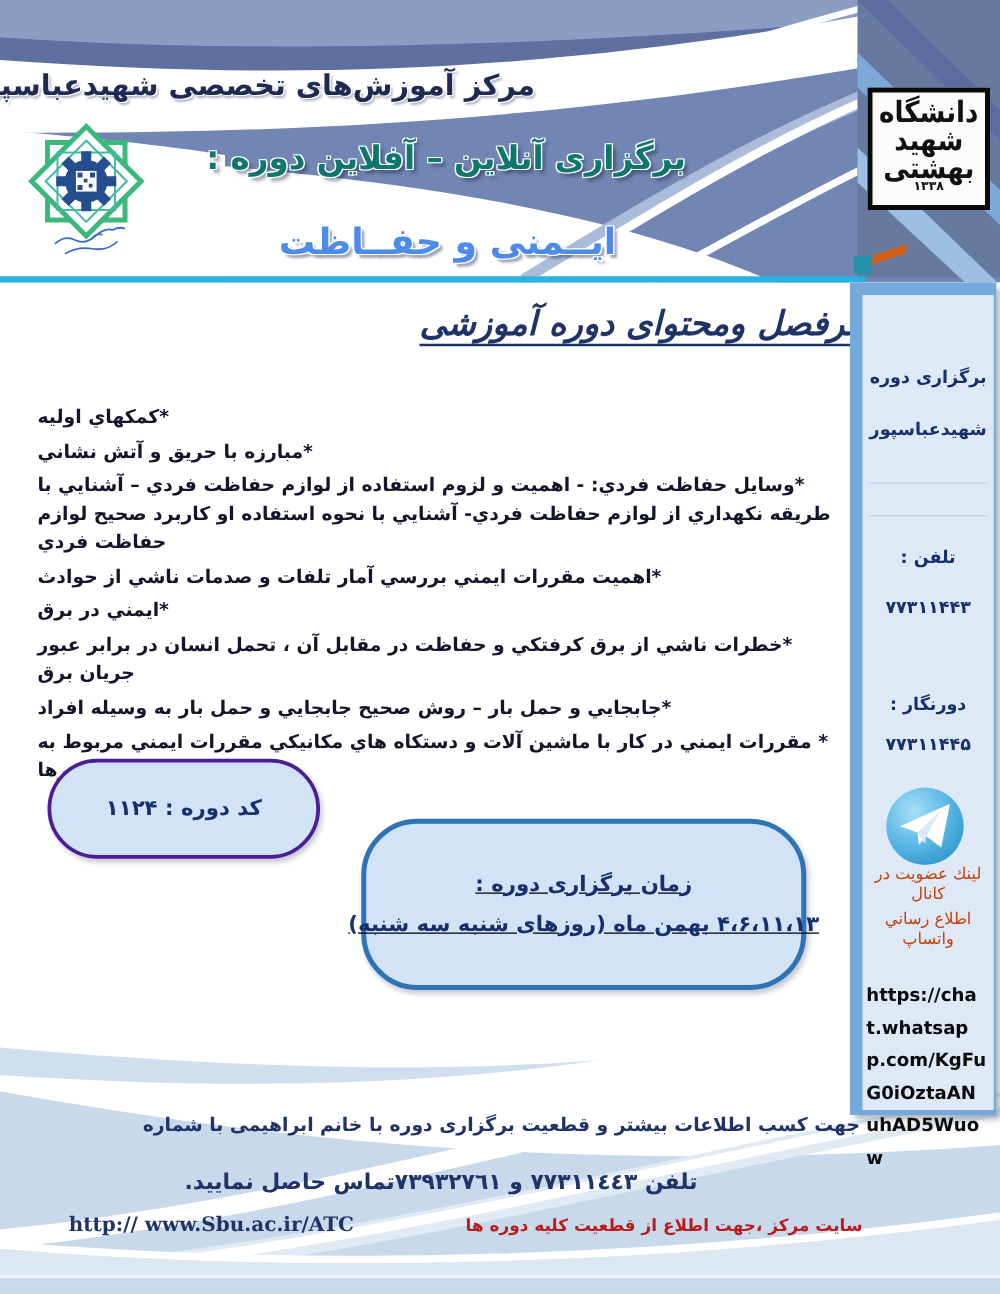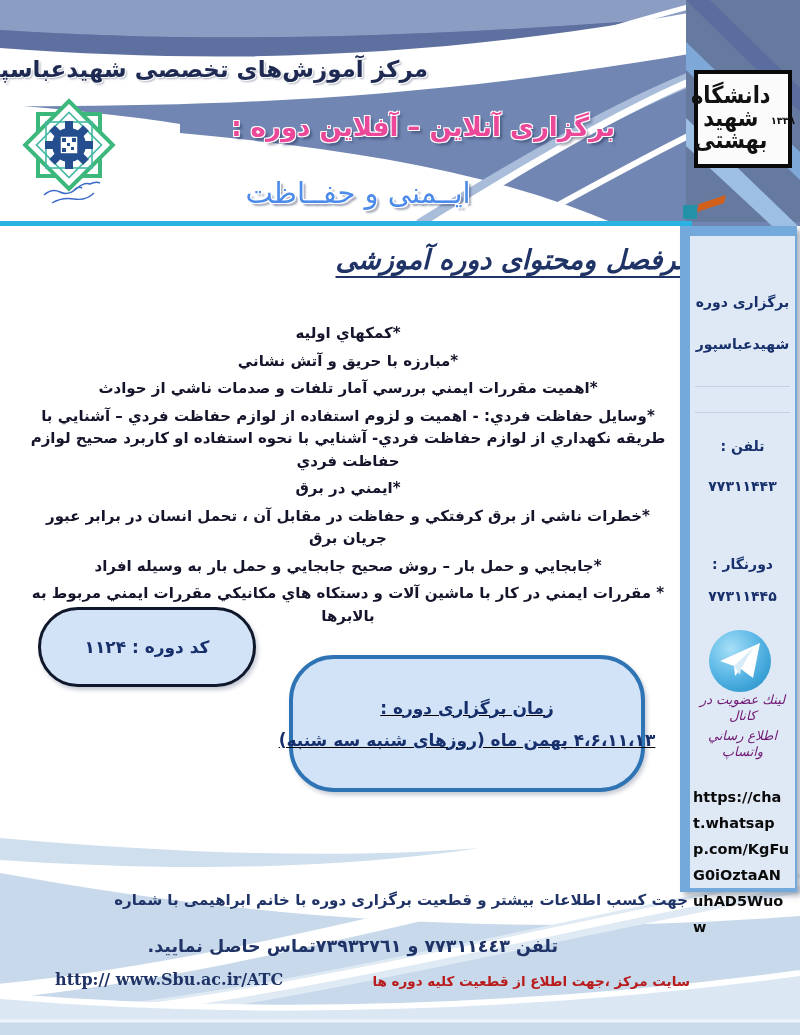--- a/index.html
+++ b/index.html
@@ -12,62 +12,62 @@
   
   .header-waves { position:absolute; top:0; left:0; width:800px; height:226px; }
   .org-title {
     position:absolute; top:56px; left:48px; width:380px;
     font-size:23px; font-weight:bold; color:#1e2a52; direction:rtl;
     text-align:center; white-space:nowrap;
     text-shadow:1px 1px 0 #ffffff, 2px 2px 2px rgba(30,40,80,.35);
   }
   .delivery-line {
     position:absolute; top:112px; left:165px; width:450px;
-    font-size:26px; font-weight:bold; color:#ec4899; direction:rtl;
-    text-align:right; white-space:nowrap;
+    font-size:26px; font-weight:bold; color:#0f766e; direction:rtl;
+    text-align:left; white-space:nowrap;
     text-shadow:-1px -1px 0 #fff, 1px -1px 0 #fff, -1px 1px 0 #fff, 1px 1px 0 #fff, 3px 3px 3px rgba(20,30,70,.45);
   }
   .course-title {
     position:absolute; top:176px; left:218px; width:280px;
-    font-size:29px; font-weight:normal; color:#4c8bea; direction:rtl;
+    font-size:29px; font-weight:bold; color:#4c8bea; direction:rtl;
     text-align:center; white-space:nowrap;
     text-shadow:-1px -1px 0 #fff, 1px -1px 0 #fff, -1px 1px 0 #fff, 1px 1px 0 #fff, 3px 3px 2px rgba(20,30,70,.4);
   }
   .center-logo { position:absolute; top:95px; left:14px; width:110px; height:120px; }
   .uni-logo {
     position:absolute; top:70px; left:694px; width:98px; height:98px;
     background:#fbfbfb; border:4px solid #0a0a0a;
-    display:flex; align-items:center; justify-content:center;
+    display:flex; flex-direction:column; align-items:center; justify-content:center;
   }
   .uni-name {
     direction:rtl; text-align:center; width:84px;
     font-size:21px; line-height:.95; font-weight:bold; color:#111;
     letter-spacing:-1px; transform:scaleY(1.12);
   }
   .uni-year { font-size:10px; font-weight:bold; color:#111; margin-top:2px; }
   .cyan-divider { position:absolute; top:221px; left:0; width:692px; height:5px; background:#29b2e2; }
   .teal-chip { position:absolute; top:205px; left:683px; width:14px; height:14px; background:#2392a8; }
 
   
   .section-title {
     position:absolute; top:244px; left:90px; width:610px;
     font-size:27px; font-weight:bold; font-style:italic; color:#1f3366;
     direction:rtl; text-align:right; text-decoration:underline;
     text-underline-offset:7px;
   }
   .topics {
     position:absolute; top:322px; left:30px; width:636px;
-    direction:rtl; text-align:center; list-style:none;
+    direction:rtl; text-align:left; list-style:none;
   }
   .topics li {
     font-size:15px; font-weight:bold; color:#14142b;
     line-height:1.5; margin-bottom:5px;
   }
   .pill {
-    position:absolute; background:#d2e3f8; border:3px solid #0f172a;
+    position:absolute; background:#d2e3f8; border:3px solid #4c1d95;
     border-radius:45px; box-shadow:2px 3px 4px rgba(110,120,145,.4);
     display:flex; flex-direction:column; align-items:center; justify-content:center;
     direction:rtl;
   }
   .pill-code { top:607px; left:38px; width:218px; height:80px; }
   .pill-schedule { top:655px; left:289px; width:356px; height:137px; border-color:#2e74b5; border-width:4px;text-decoration:underline; }
   .pill-text { font-size:17px; font-weight:bold; color:#17306b; white-space:nowrap; }
   .pill-schedule .pill-text { margin:6px 0; }
 
   
@@ -78,21 +78,21 @@
     border-right:2px solid #74a9dc; border-bottom:4px solid #74a9dc;
     box-shadow:4px 4px 5px rgba(100,110,130,.5);
   }
   .sb-text {
     position:absolute; width:100%; text-align:center; direction:rtl;
     font-size:14px; font-weight:bold; color:#17306b; white-space:nowrap;
   }
   .sb-hr { position:absolute; left:5px; right:5px; height:0; border-top:1.5px solid #c2cfe4; }
   .sb-channel {
     position:absolute; width:100%; text-align:center; direction:rtl;
-    font-size:13px; font-weight:normal; color:#701a75; line-height:1.25;font-style:italic;
+    font-size:13px; font-weight:normal; color:#c2410c; line-height:1.25;
   }
   .sb-url {
     position:absolute; top:536px; left:3px; width:96px;
     direction:ltr; text-align:left; font-size:14.5px; font-weight:bold;
     color:#0b0b0b; word-break:break-all; line-height:1.8;margin-top:12px;
   }
   .tg-icon { position:absolute; top:392px; left:17px; width:66px; height:66px; }
 
   
   .footer-waves { position:absolute; top:818px; left:0; width:800px; height:217px; }
@@ -185,22 +185,22 @@
   </div>
 
   <div class="cyan-divider"></div>
   <div class="teal-chip"></div>
 
   <div class="section-title">سرفصل ومحتوای دوره آموزشی</div>
 
   <ul class="topics">
     <li>*كمكهاي اوليه</li>
     <li>*مبارزه با حريق و آتش نشاني</li>
+    <li>*وسايل حفاظت فردي: - اهميت و لزوم استفاده از لوازم حفاظت فردي – آشنايي با طريقه نكهداري از لوازم حفاظت فردي- آشنايي با نحوه استفاده او كاربرد صحيح لوازم حفاظت فردي</li>
     <li>*اهميت مقررات ايمني بررسي آمار تلفات و صدمات ناشي از حوادث</li>
-    <li>*وسايل حفاظت فردي: - اهميت و لزوم استفاده از لوازم حفاظت فردي – آشنايي با طريقه نكهداري از لوازم حفاظت فردي- آشنايي با نحوه استفاده او كاربرد صحيح لوازم حفاظت فردي</li>
     <li>*ايمني در برق</li>
     <li>*خطرات ناشي از برق كرفتكي و حفاظت در مقابل آن ، تحمل انسان در برابر عبور جريان برق</li>
     <li>*جابجايي و حمل بار – روش صحيح جابجايي و حمل بار به وسيله افراد</li>
     <li>* مقررات ايمني در كار با ماشين آلات و دستكاه هاي مكانيكي مقررات ايمني مربوط به بالابرها</li>
   </ul>
 
   <div class="pill pill-code">
     <div class="pill-text">كد دوره : ۱۱۲۴</div>
   </div>
 

